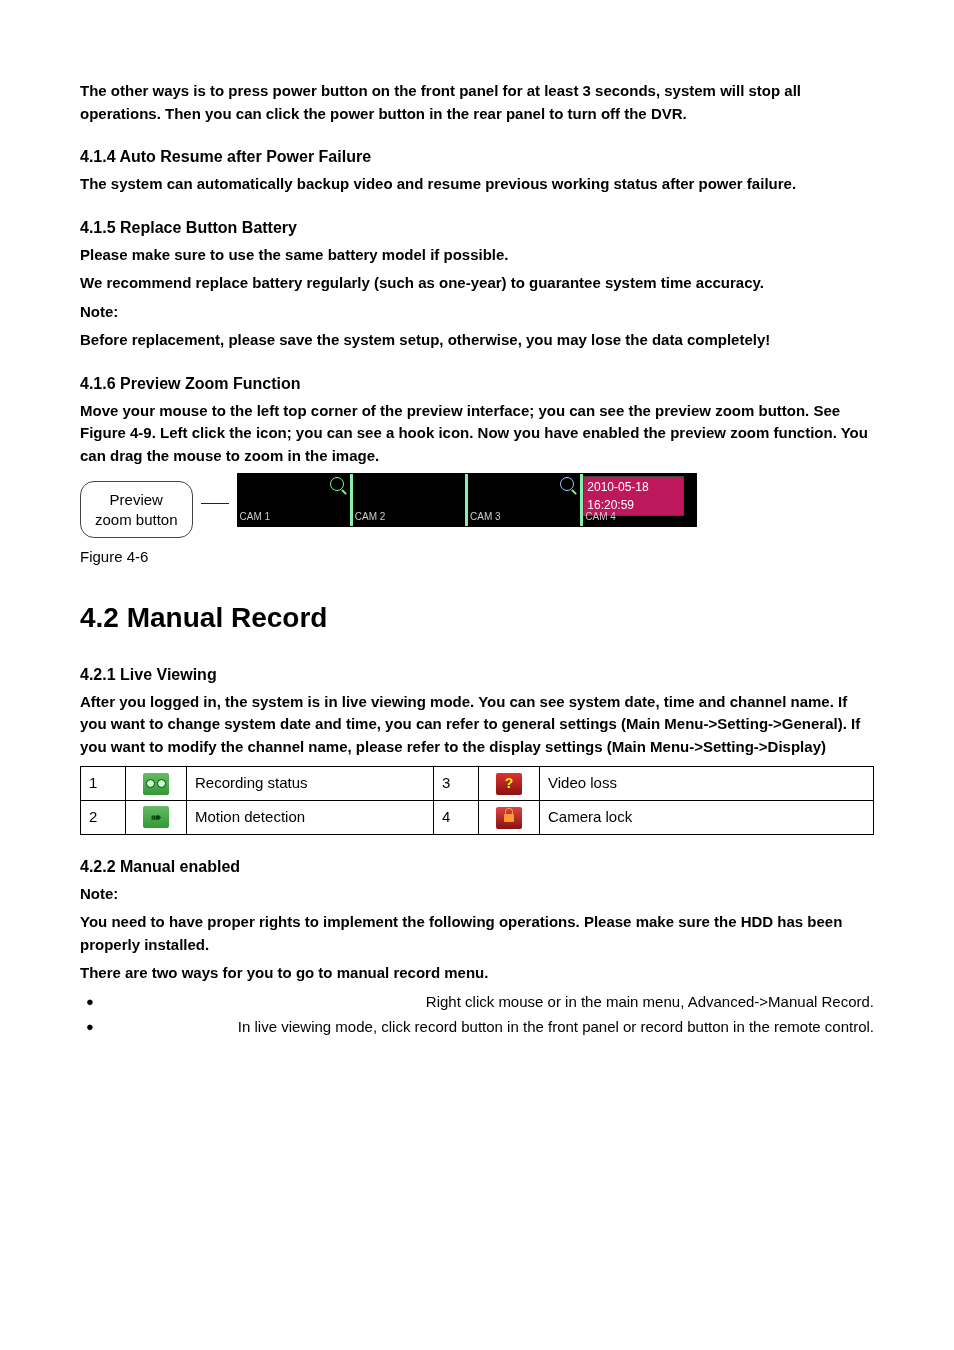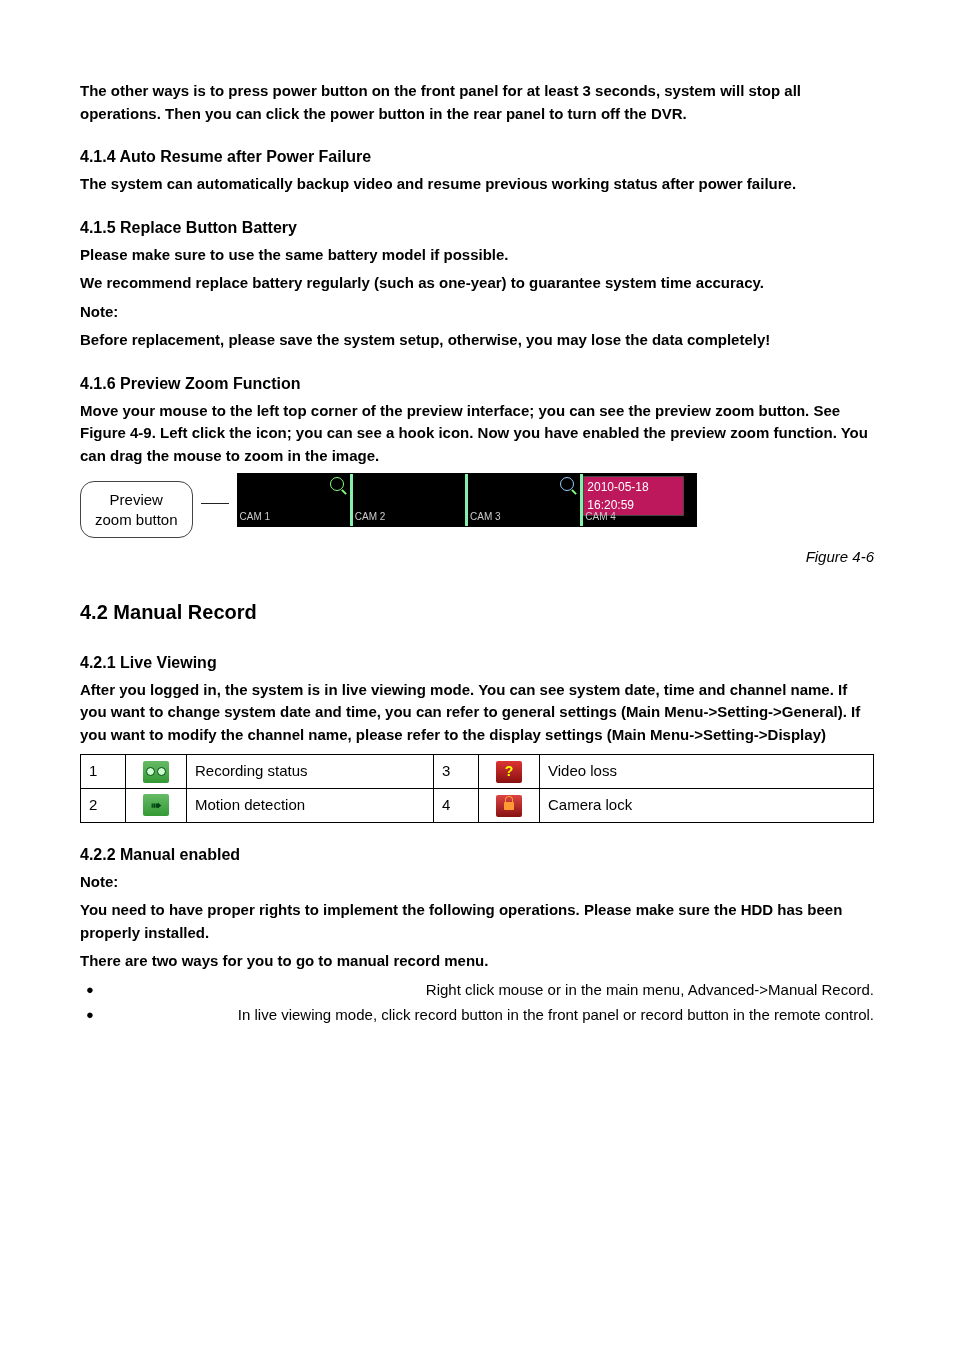--- a/index.html
+++ b/index.html
@@ -18,21 +18,21 @@
   .para {
     margin: 0 0 6px 0;
     font-weight: bold;
   }
   h3.section {
     font-size: 16px;
     font-weight: bold;
     margin: 20px 0 4px 0;
   }
   h2.mainsec {
-    font-size: 20px;
+    font-size: 28px;
     font-weight: bold;
     margin: 28px 0 6px 0;
   }
   .bold { font-weight: bold; }
 
   
   .fig46-wrap {
     display: flex;
     align-items: flex-start;
     gap: 8px;
@@ -116,23 +116,22 @@
   .timestamp-box {
     position: absolute;
     top: 2px; right: 12px;
     color: #fff;
     background: #be185d;
     border: 1px solid #444;
     font-size: 12px;
     padding: 1px 3px;
   }
   .fig-caption {
-    text-align: right;
+    text-align: left;
     margin: 8px 0 10px 0;
-    font-style: italic;
   }
 
   
   table.status {
     border-collapse: collapse;
     width: 100%;
     margin: 8px 0 10px 0;
   }
   table.status td {
     border: 1px solid #000;

